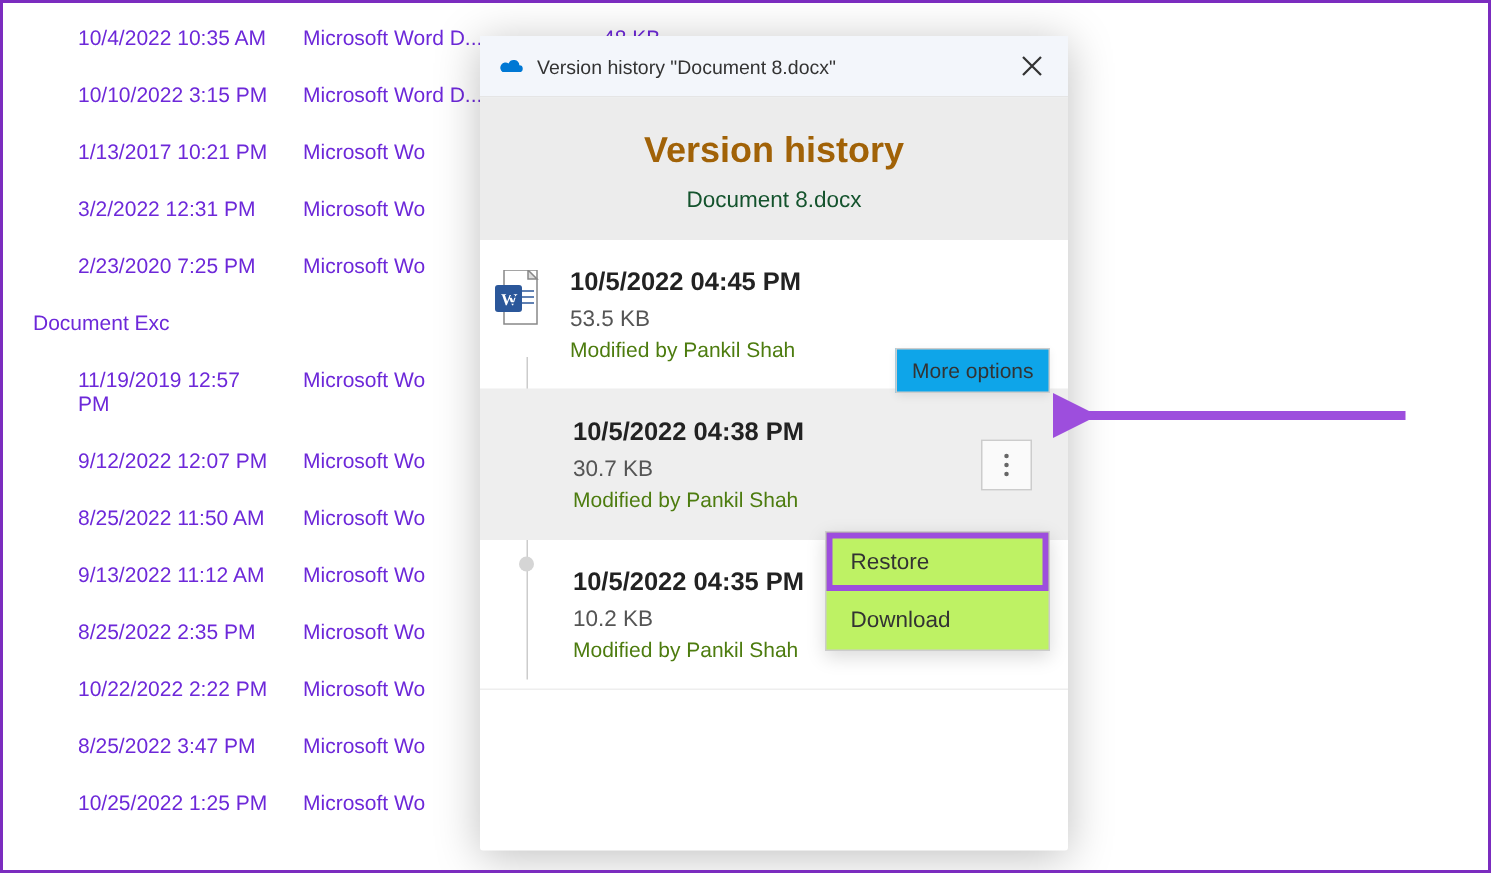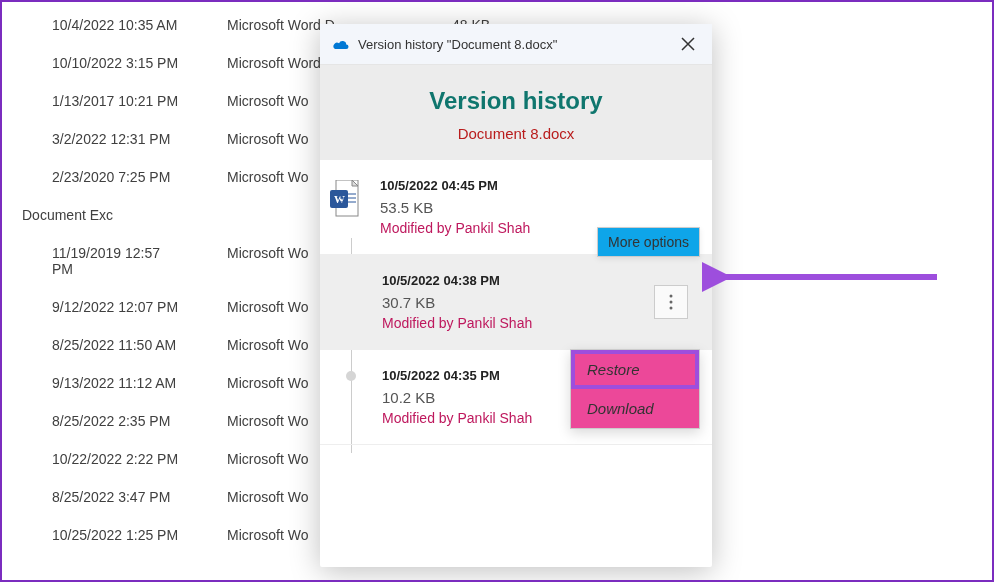--- a/index.html
+++ b/index.html
@@ -12,22 +12,21 @@
       position: relative;
       overflow: hidden;
     }
     .file-table {
       padding-top: 4px;
     }
     .file-row {
       display: flex;
       padding: 11px 0;
       font-size: 14px;
-      color: #404040;
-      gap: 25px;
+      color: #6d28d9;
     }
     .file-row .date-col { width: 180px; padding-left: 50px; }
     .file-row .type-col { width: 200px; padding-left: 20px; }
     .file-row .size-col { width: 100px; padding-left: 20px; }
 
     .dialog {
       position: absolute;
       top: 22px;
       left: 318px;
       width: 392px;
@@ -66,26 +65,26 @@
     .close-btn svg { width: 14px; height: 14px; }
 
     .dialog-header {
       background: #ececec;
       padding: 22px 0 18px;
       text-align: center;
     }
     .dialog-header .heading {
       font-size: 24px;
       font-weight: 600;
-      color: #0f766e;
+      color: #a16207;
       margin-bottom: 10px;
     }
     .dialog-header .docname {
       font-size: 15px;
-      color: #b91c1c;
+      color: #14532d;
     }
 
     .versions {
       position: relative;
       flex: 1;
     }
     .timeline {
       position: absolute;
       left: 31px;
       top: 78px;
@@ -119,33 +118,33 @@
     .doc-icon {
       width: 32px;
       margin-right: 18px;
       display: flex;
       align-items: flex-start;
       padding-top: 2px;
     }
     .doc-icon svg { width: 30px; height: 38px; }
     .version-info { flex: 1; }
     .version-date {
-      font-size: 13px;
+      font-size: 17px;
       font-weight: 600;
       color: #222;
       margin-bottom: 6px;
     }
     .version-size {
       font-size: 15px;
       color: #555;
       margin-bottom: 4px;
     }
     .version-modby {
       font-size: 14px;
-      color: #be185d;
+      color: #4d7c0f;
     }
     .more-btn {
       position: absolute;
       right: 24px;
       top: 50%;
       transform: translateY(-50%);
       width: 34px;
       height: 34px;
       border: 1px solid #ccc;
       background: #fafafa;
@@ -166,26 +165,25 @@
       font-size: 14px;
       color: #333;
       box-shadow: 0 2px 6px rgba(0,0,0,0.08);
       z-index: 5;
     }
 
     .context-menu {
       position: absolute;
       right: 12px;
       top: 94px;
-      width: 130px;
-      background: #ec4899;
+      width: 150px;
+      background: #bef264;
       border: 1px solid #ccc;
       box-shadow: 0 4px 12px rgba(0,0,0,0.15);
       z-index: 10;
-      font-style: italic;
     }
     .context-menu-item {
       padding: 11px 16px;
       font-size: 15px;
       color: #333;
       cursor: pointer;
     }
     .context-menu-item.highlighted {
       border: 4px solid #9d4edd;
       padding: 7px 12px;

